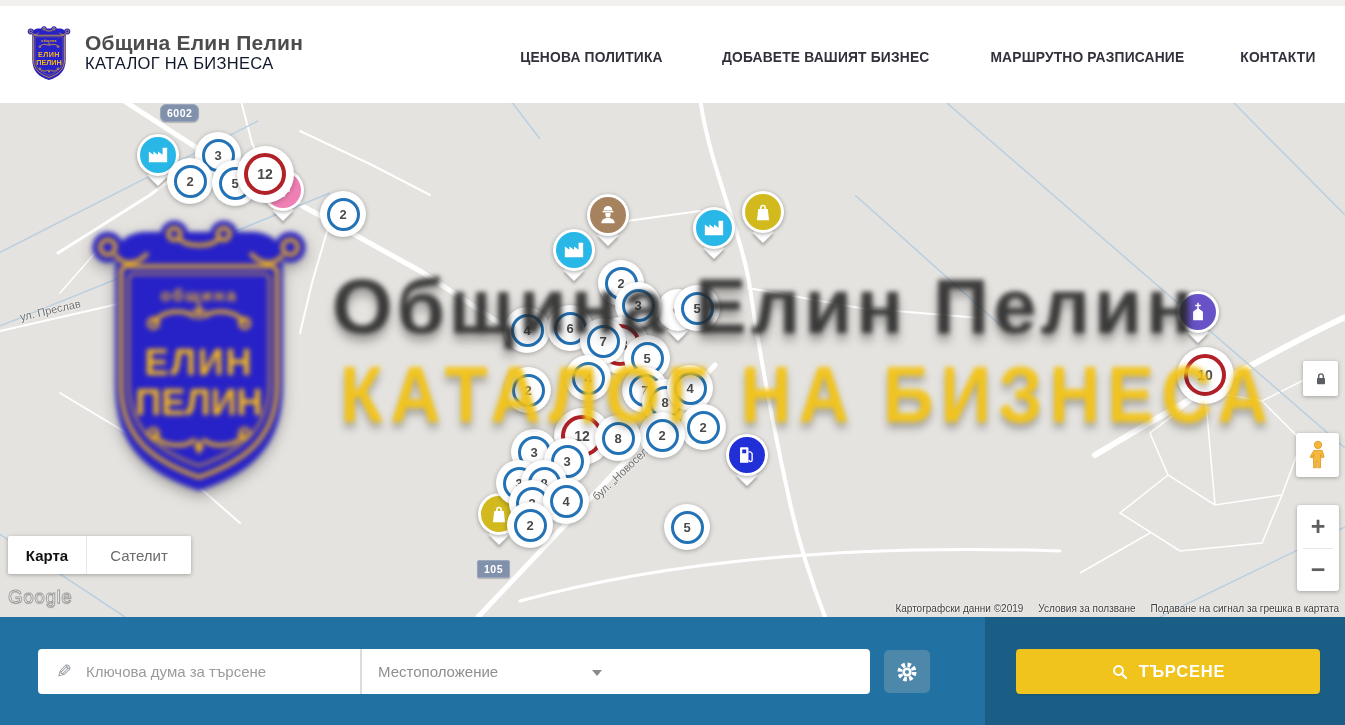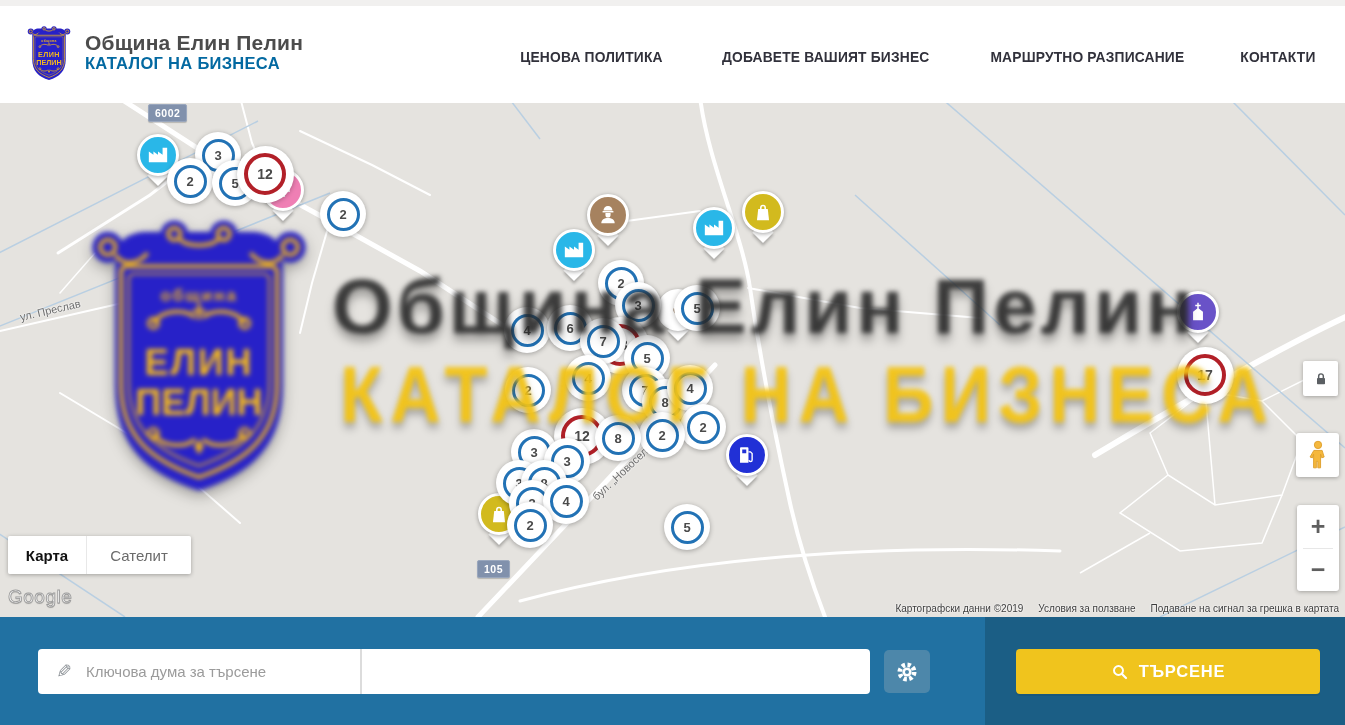--- a/index.html
+++ b/index.html
@@ -8,21 +8,21 @@
 
   
   .topstrip{position:absolute;top:0;left:0;width:100%;height:6px;background:#f1f0ef;z-index:5;}
   .header{position:absolute;top:0;left:0;width:100%;height:103px;background:#fff;
           display:flex;align-items:center;justify-content:space-between;
           padding:0 26px;box-sizing:border-box;z-index:4;}
   .brand{display:flex;align-items:center;gap:13px;cursor:pointer;}
   .brand-emblem{width:46px;height:57px;margin-top:4px;}
   .brand-text{display:flex;flex-direction:column;line-height:1.12;}
   .brand-title{font-size:21px;font-weight:700;color:#4c4c4c;letter-spacing:.2px;}
-  .brand-sub{font-size:16.5px;font-weight:700;color:#0369a1;letter-spacing:.3px;}
+  .brand-sub{font-size:16.5px;font-weight:400;color:#0f172a;letter-spacing:.3px;}
   .nav{display:flex;align-items:center;gap:44px;margin-top:10px;}
   .nav a{font-size:15px;font-weight:700;color:#31313b;text-decoration:none;
          letter-spacing:.2px;transform:scaleX(.92);transform-origin:center;display:inline-block;white-space:nowrap;}
 
   
   .map{position:absolute;top:103px;left:0;width:1345px;height:514px;background:#e5e3df;overflow:hidden;}
   .roads{position:absolute;top:0;left:0;z-index:1;}
   .street-label{position:absolute;font-size:11px;color:#6d6d6d;z-index:5;white-space:nowrap;
                 text-shadow:0 0 2px #fff,0 0 2px #fff;}
   .route-badge{position:absolute;background:#8191ac;color:#fff;font-size:10.5px;font-weight:700;
@@ -190,21 +190,21 @@
         <path d="M940 -6 L1345 345"></path>
         <path d="M1228 -6 L1345 112"></path>
         <path d="M-5 428 L125 514"></path>
         <path d="M1160 514 L1345 424"></path>
         <path d="M855 92 L1000 222"></path>
         <path d="M508 -6 L540 36"></path>
       </g>
     </svg>
 
     <div id="map-labels">
-        <span class="route-badge" style="left: 148px; top: 1px;">6002</span>
+        <span class="route-badge" style="left: 160px; top: 1px; border-radius: 6px;">6002</span>
         <span class="route-badge" style="left: 477px; top: 457px;">105</span>
         <span class="street-label" style="left: 20px; top: 208px; transform: rotate(-13deg); transform-origin: left center;">ул. Преслав</span>
         <span class="street-label" style="left: 594px; top: 389px; transform: rotate(-43deg); transform-origin: left center;">бул. „Новосел</span>
       </div>
     <div class="markers" id="markers">
         <div class="pin" style="left: 262px; top: 66px;">
           <div class="tail"></div>
           <div class="pc" style="background: rgb(239, 127, 180);">
             <svg viewBox="0 0 24 24" width="22" height="22">
               <path d="M9.8 4.5h4.4v5.3h5.3v4.4h-5.3v5.3H9.8v-5.3H4.5V9.8h5.3z" fill="#ffffff" fill-rule="evenodd"></path>
@@ -373,21 +373,21 @@
         <div class="cluster" style="width: 46px; height: 46px; left: 543px; top: 375px;">
           <div class="ring" style="width: 33px; height: 33px; border: 3px solid rgb(34, 114, 181); font-size: 13px;">4</div>
         </div>
         <div class="cluster" style="width: 46px; height: 46px; left: 507px; top: 399px;">
           <div class="ring" style="width: 33px; height: 33px; border: 3px solid rgb(34, 114, 181); font-size: 13px;">2</div>
         </div>
         <div class="cluster" style="width: 46px; height: 46px; left: 664px; top: 401px;">
           <div class="ring" style="width: 33px; height: 33px; border: 3px solid rgb(34, 114, 181); font-size: 13px;">5</div>
         </div>
         <div class="cluster" style="width: 57px; height: 57px; left: 1176.5px; top: 243.5px;">
-          <div class="ring" style="width: 42px; height: 42px; border: 4px solid rgb(178, 32, 40); font-size: 14px;">17</div>
+          <div class="ring" style="width: 42px; height: 42px; border: 4px solid rgb(178, 32, 40); font-size: 14px;">10</div>
         </div>
       </div>
 
     <div class="watermark">
       <svg class="wm-emblem" viewBox="0 0 120 150">
           <use href="#emblem"></use>
         </svg>
       <div class="wm-title">Община Елин Пелин</div>
       <div class="wm-sub">КАТАЛОГ НА БИЗНЕСА</div>
     </div>
@@ -424,20 +424,24 @@
   </div>
 
   <div class="bar">
     <div class="input-group">
       <div class="seg seg-keyword">
         <span class="pencil">✎</span>
         <input type="text" placeholder="Ключова дума за търсене" style="">
       </div>
       <div class="seg-divider"></div>
       <div class="seg-divider"></div>
+      <div class="seg seg-select seg-loc">
+        <span class="val">Местоположение</span>
+        <span class="caret"></span>
+      </div>
     </div>
     <div class="gear-btn">
       <svg width="24" height="24" viewBox="0 0 24 24">
         <circle cx="12" cy="12" r="7.2" fill="none" stroke="#fff" stroke-width="4.6" stroke-dasharray="3.3 2.4"></circle>
         <circle cx="12" cy="12" r="4.6" fill="#fff"></circle>
         <circle cx="12" cy="12" r="2" fill="#4d87aa"></circle>
       </svg>
     </div>
   </div>
   <div class="bar-right">

